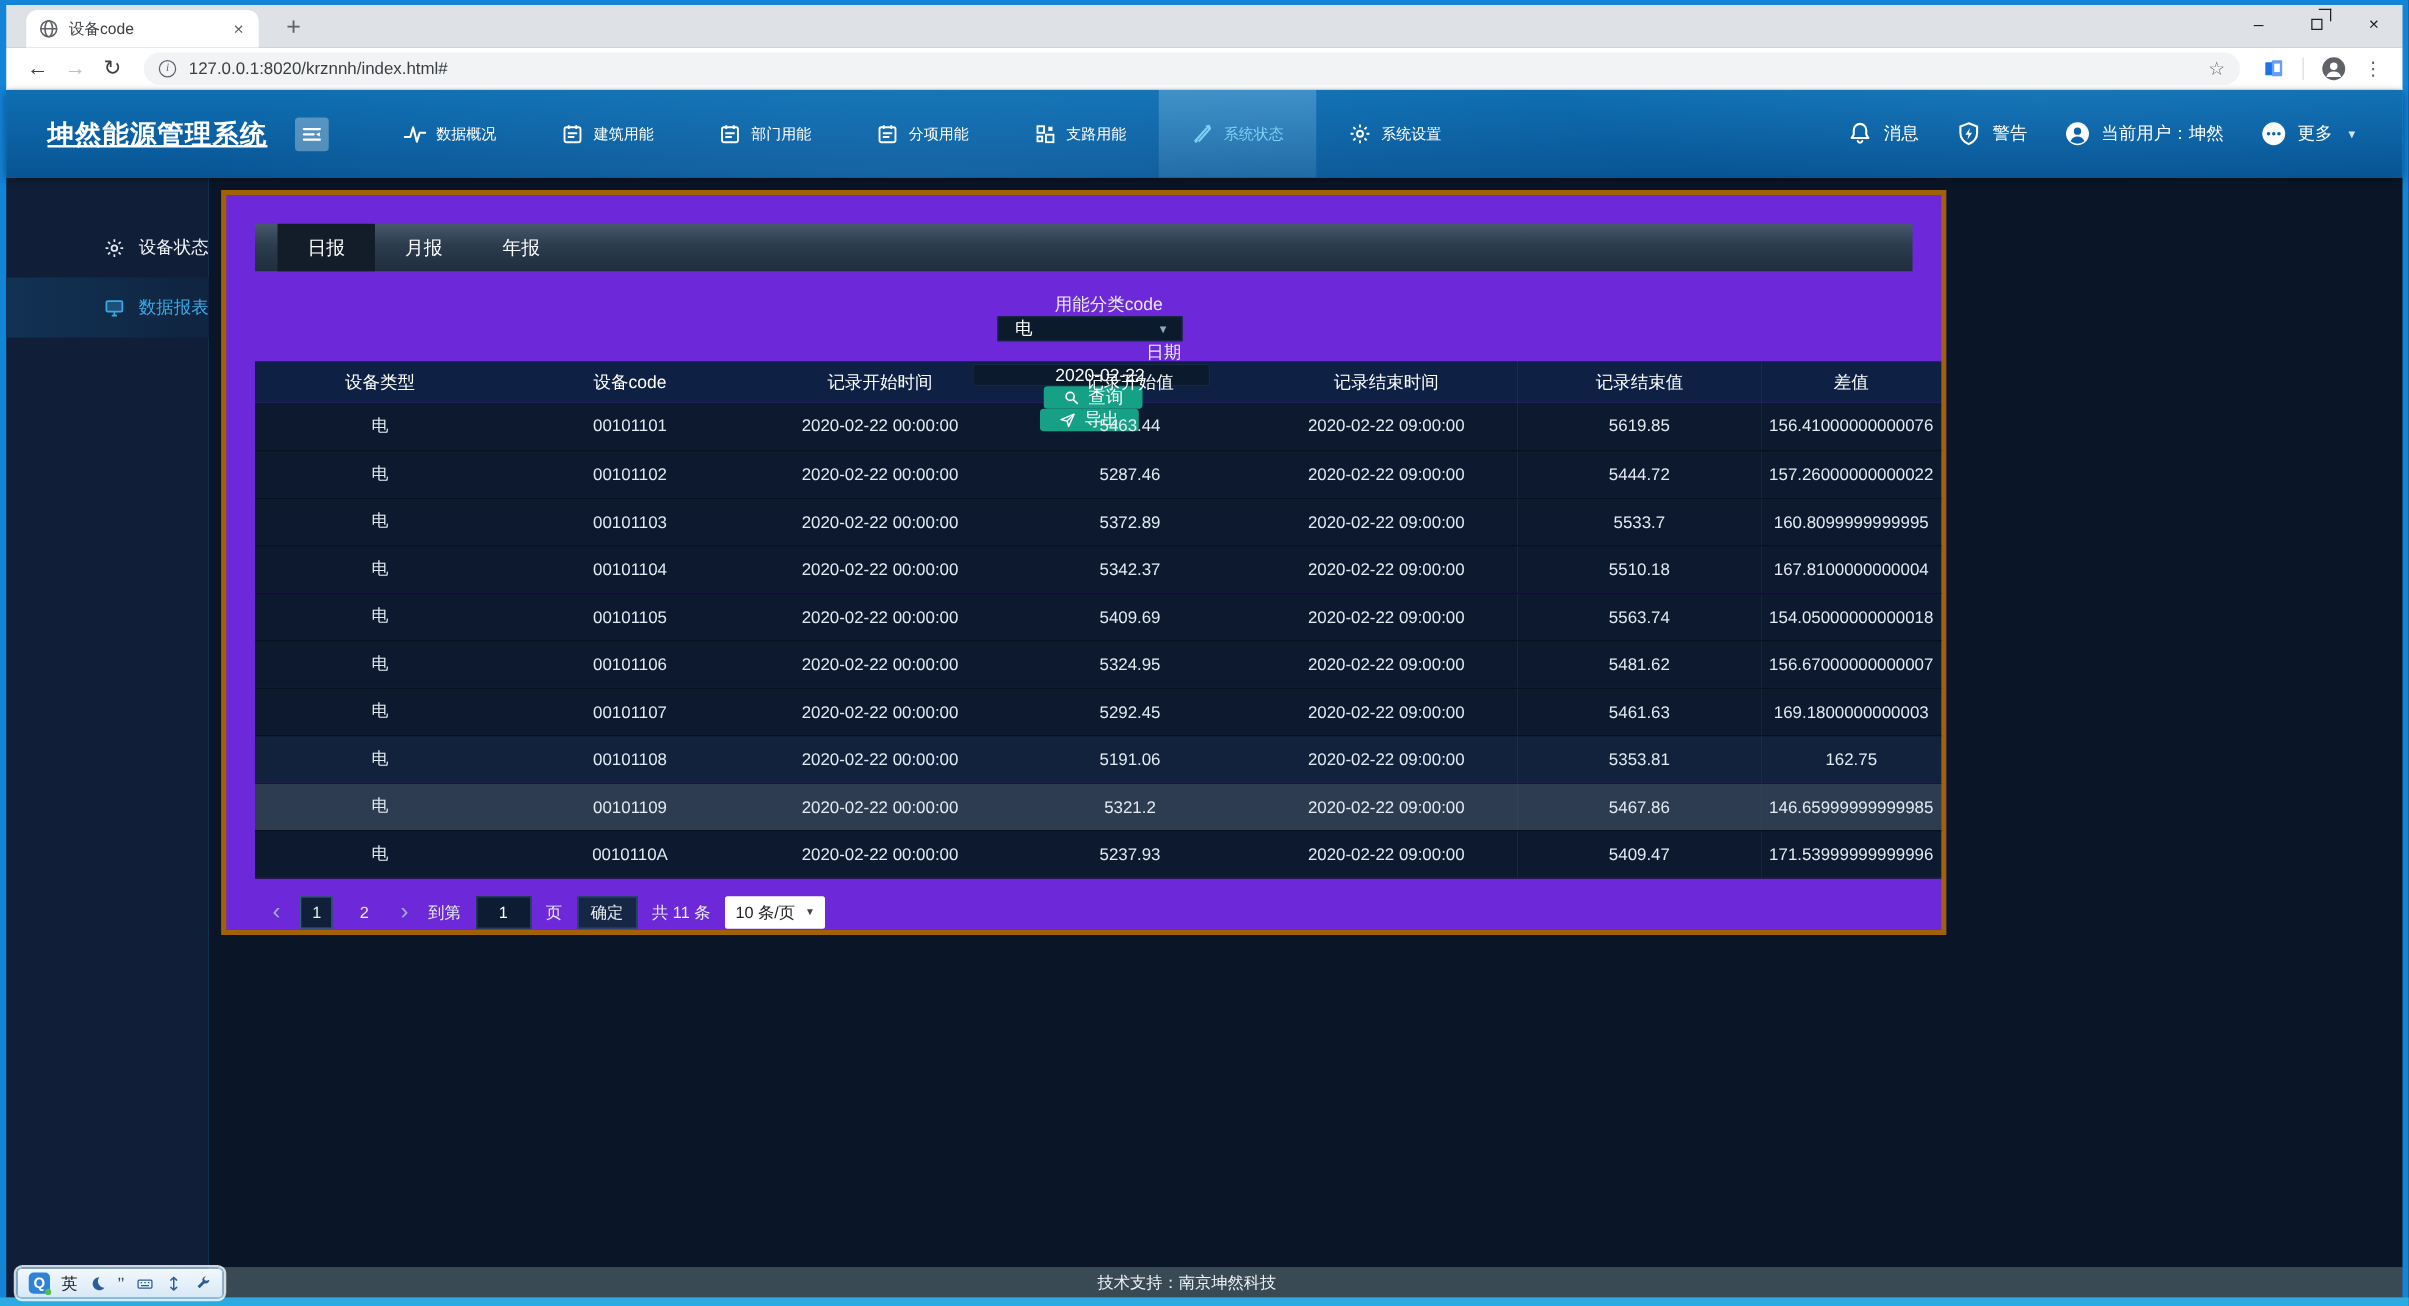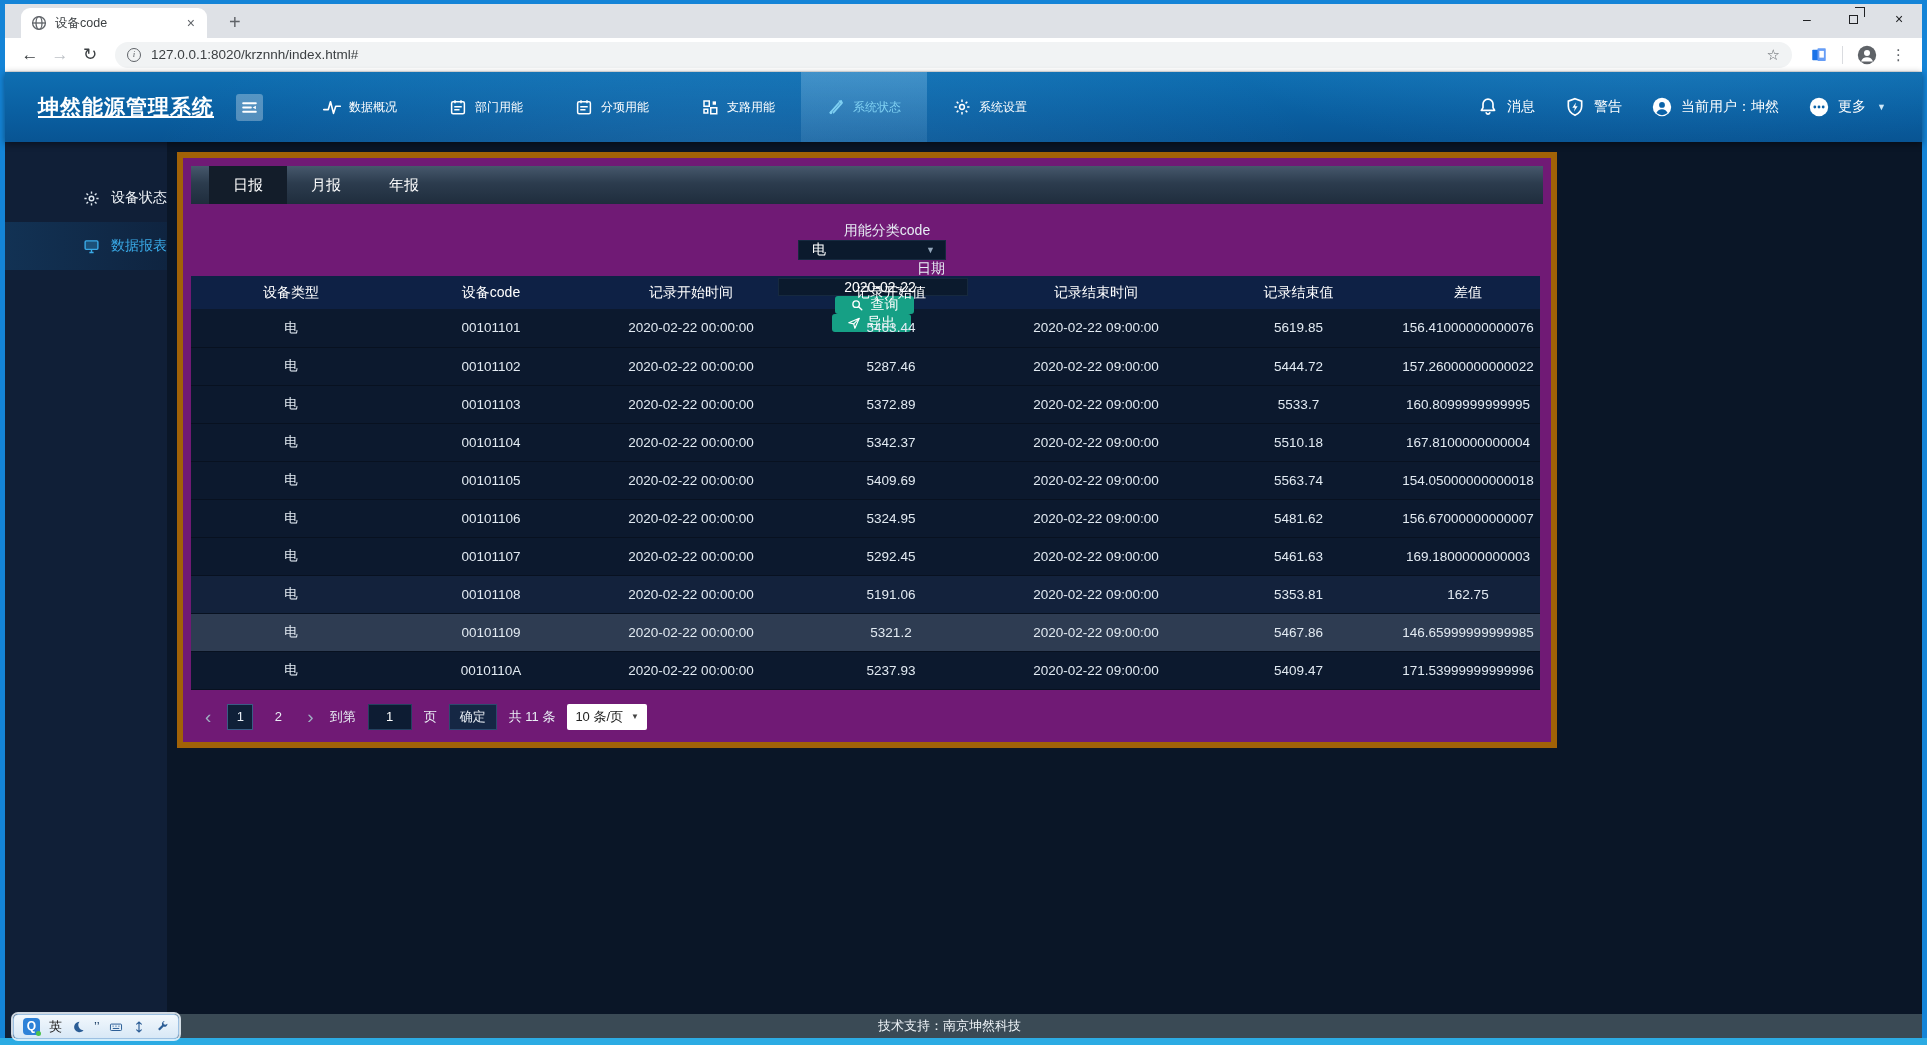--- a/index.html
+++ b/index.html
@@ -47,21 +47,21 @@
   .nav-right .ric { width:20px; height:20px; }
   .caret { font-size:9px; color:#cfe8f8; margin-left:2px; }
 
   
   .sidebar { position:absolute; left:5px; top:142px; width:162px; height:896px; background:#101f37; padding-top:32px; }
   .side-item { height:48px; display:flex; align-items:center; gap:11px; padding-left:22px; color:#f0f4f8; font-size:14px; cursor:pointer;justify-content:flex-end; }
   .side-item .sic { width:17px; height:17px; color:#dfe8f0; }
   .side-item.active { background:linear-gradient(90deg,#123254,#0f2440); color:#39a9e6; }
   .side-item.active .sic { color:#39a9e6; }
   .main { position:absolute; left:167px; top:142px; width:1755px; height:872px; background:#0a1627; }
-  .panel { position:absolute; left:10px; top:10px; width:1380px; height:596px; background:#701a75; border:6px solid #a16207; padding:8px; }
+  .panel { position:absolute; left:10px; top:10px; width:1380px; height:596px; background:#6d28d9; border:4px solid #a16207; padding:23px; }
 
   
   .rtabs { height:38px; background:linear-gradient(180deg,#46586c 0%, #2c3c4e 45%, #1f2d3d 100%); display:flex; padding-left:18px; }
   .rtab { width:78px; height:38px; display:flex; align-items:center; justify-content:center; color:#fff; font-size:15px; cursor:pointer; }
   .rtab.active { background:#131d2a; }
 
   
   .filters { margin-top:18px; display:flex; align-items:center; height:34px; font-size:14px;flex-direction:column; }
   .flabel { color:#e6edf4; white-space:nowrap; }
   .fselect { width:148px; height:32px; background:#0b1a2d; border:1px solid #16293f; margin-left:10px; display:flex; align-items:center; padding:0 10px 0 13px; cursor:pointer; }
@@ -164,20 +164,29 @@
 
       <div class="menu-item">
         <span class="nav-ic">
           <svg style="width:100%;height:100%" viewBox="0 0 24 24">
             <polyline points="1,15.5 7,15.5 10,5 14,20.5 17,11 23,11" stroke="currentColor" fill="none" stroke-width="2.2" stroke-linejoin="round" stroke-linecap="round"></polyline>
           </svg>
         </span>
         <span>数据概况</span>
       </div>
 
+      <div class="menu-item">
+        <span class="nav-ic">
+          <svg style="width:100%;height:100%" viewBox="0 0 24 24" stroke="currentColor" fill="none" stroke-width="2">
+            <rect x="3.5" y="5" width="17" height="16" rx="2"></rect>
+            <path d="M8 3v4M16 3v4M7 11.5h10M7 15.5h7"></path>
+          </svg>
+        </span>
+        <span>建筑用能</span>
+      </div>
 
       <div class="menu-item">
         <span class="nav-ic">
           <svg style="width:100%;height:100%" viewBox="0 0 24 24" stroke="currentColor" fill="none" stroke-width="2">
             <rect x="3.5" y="5" width="17" height="16" rx="2"></rect>
             <path d="M8 3v4M16 3v4M7 11.5h10M7 15.5h7"></path>
           </svg>
         </span>
         <span>部门用能</span>
       </div>

